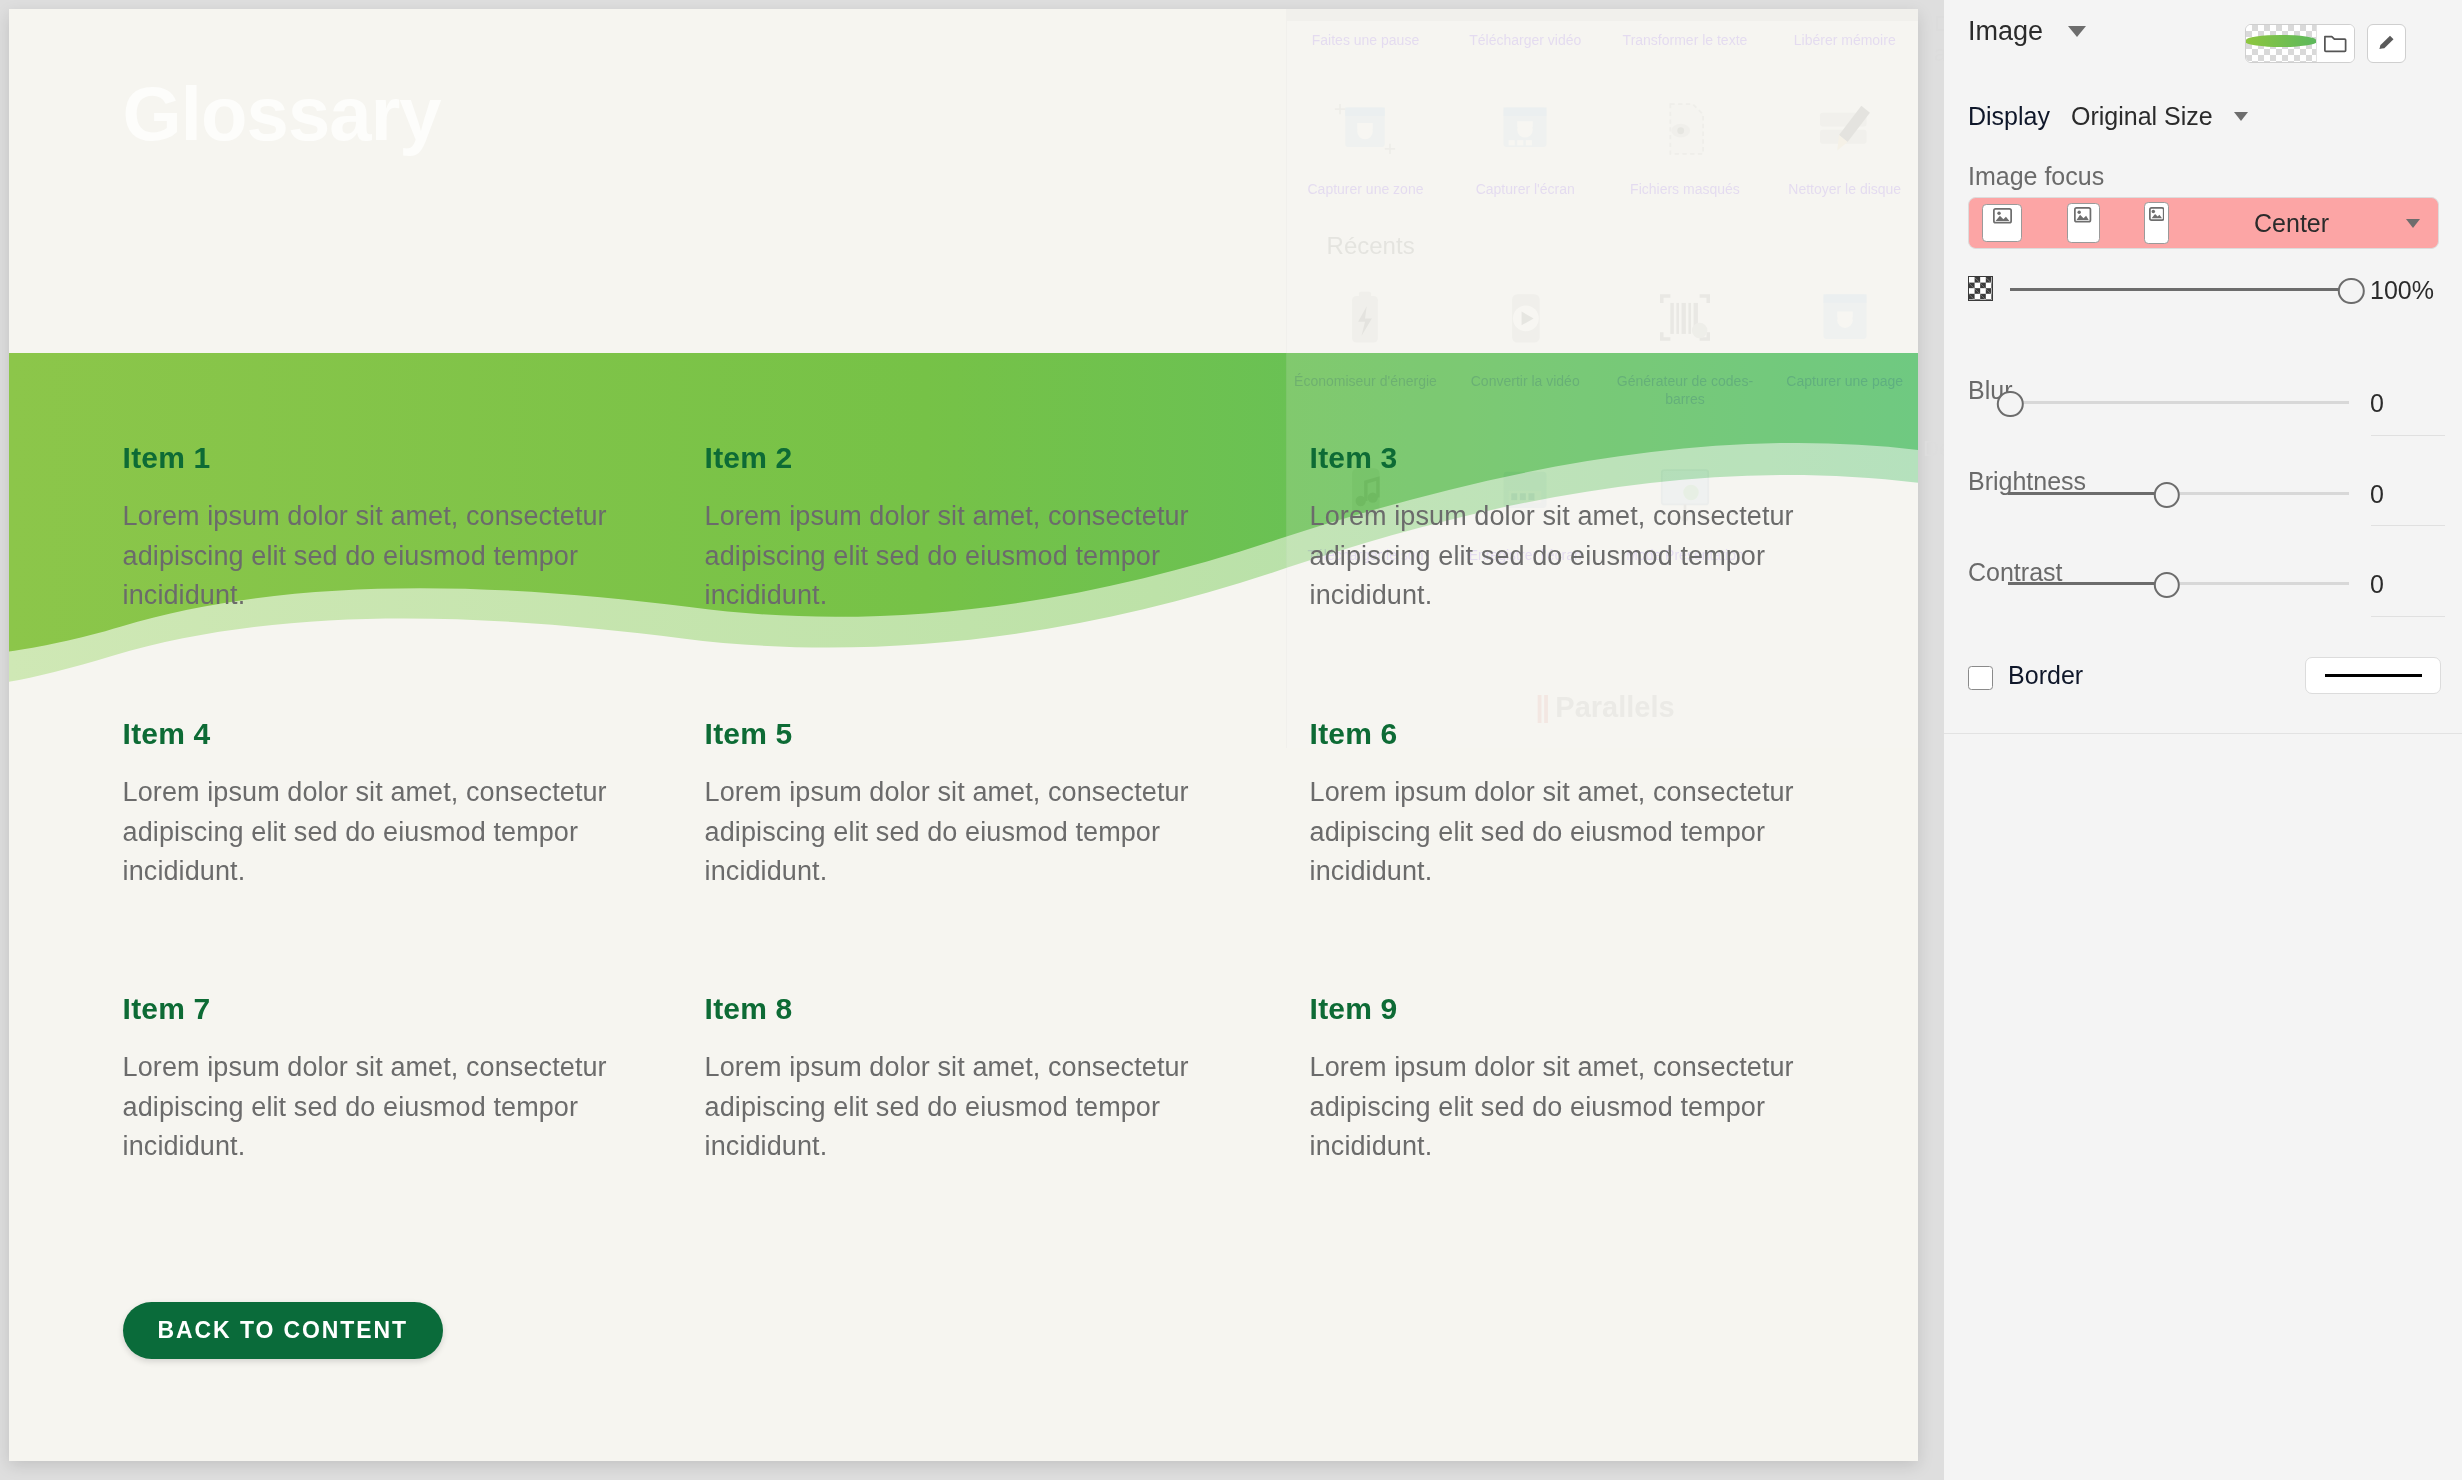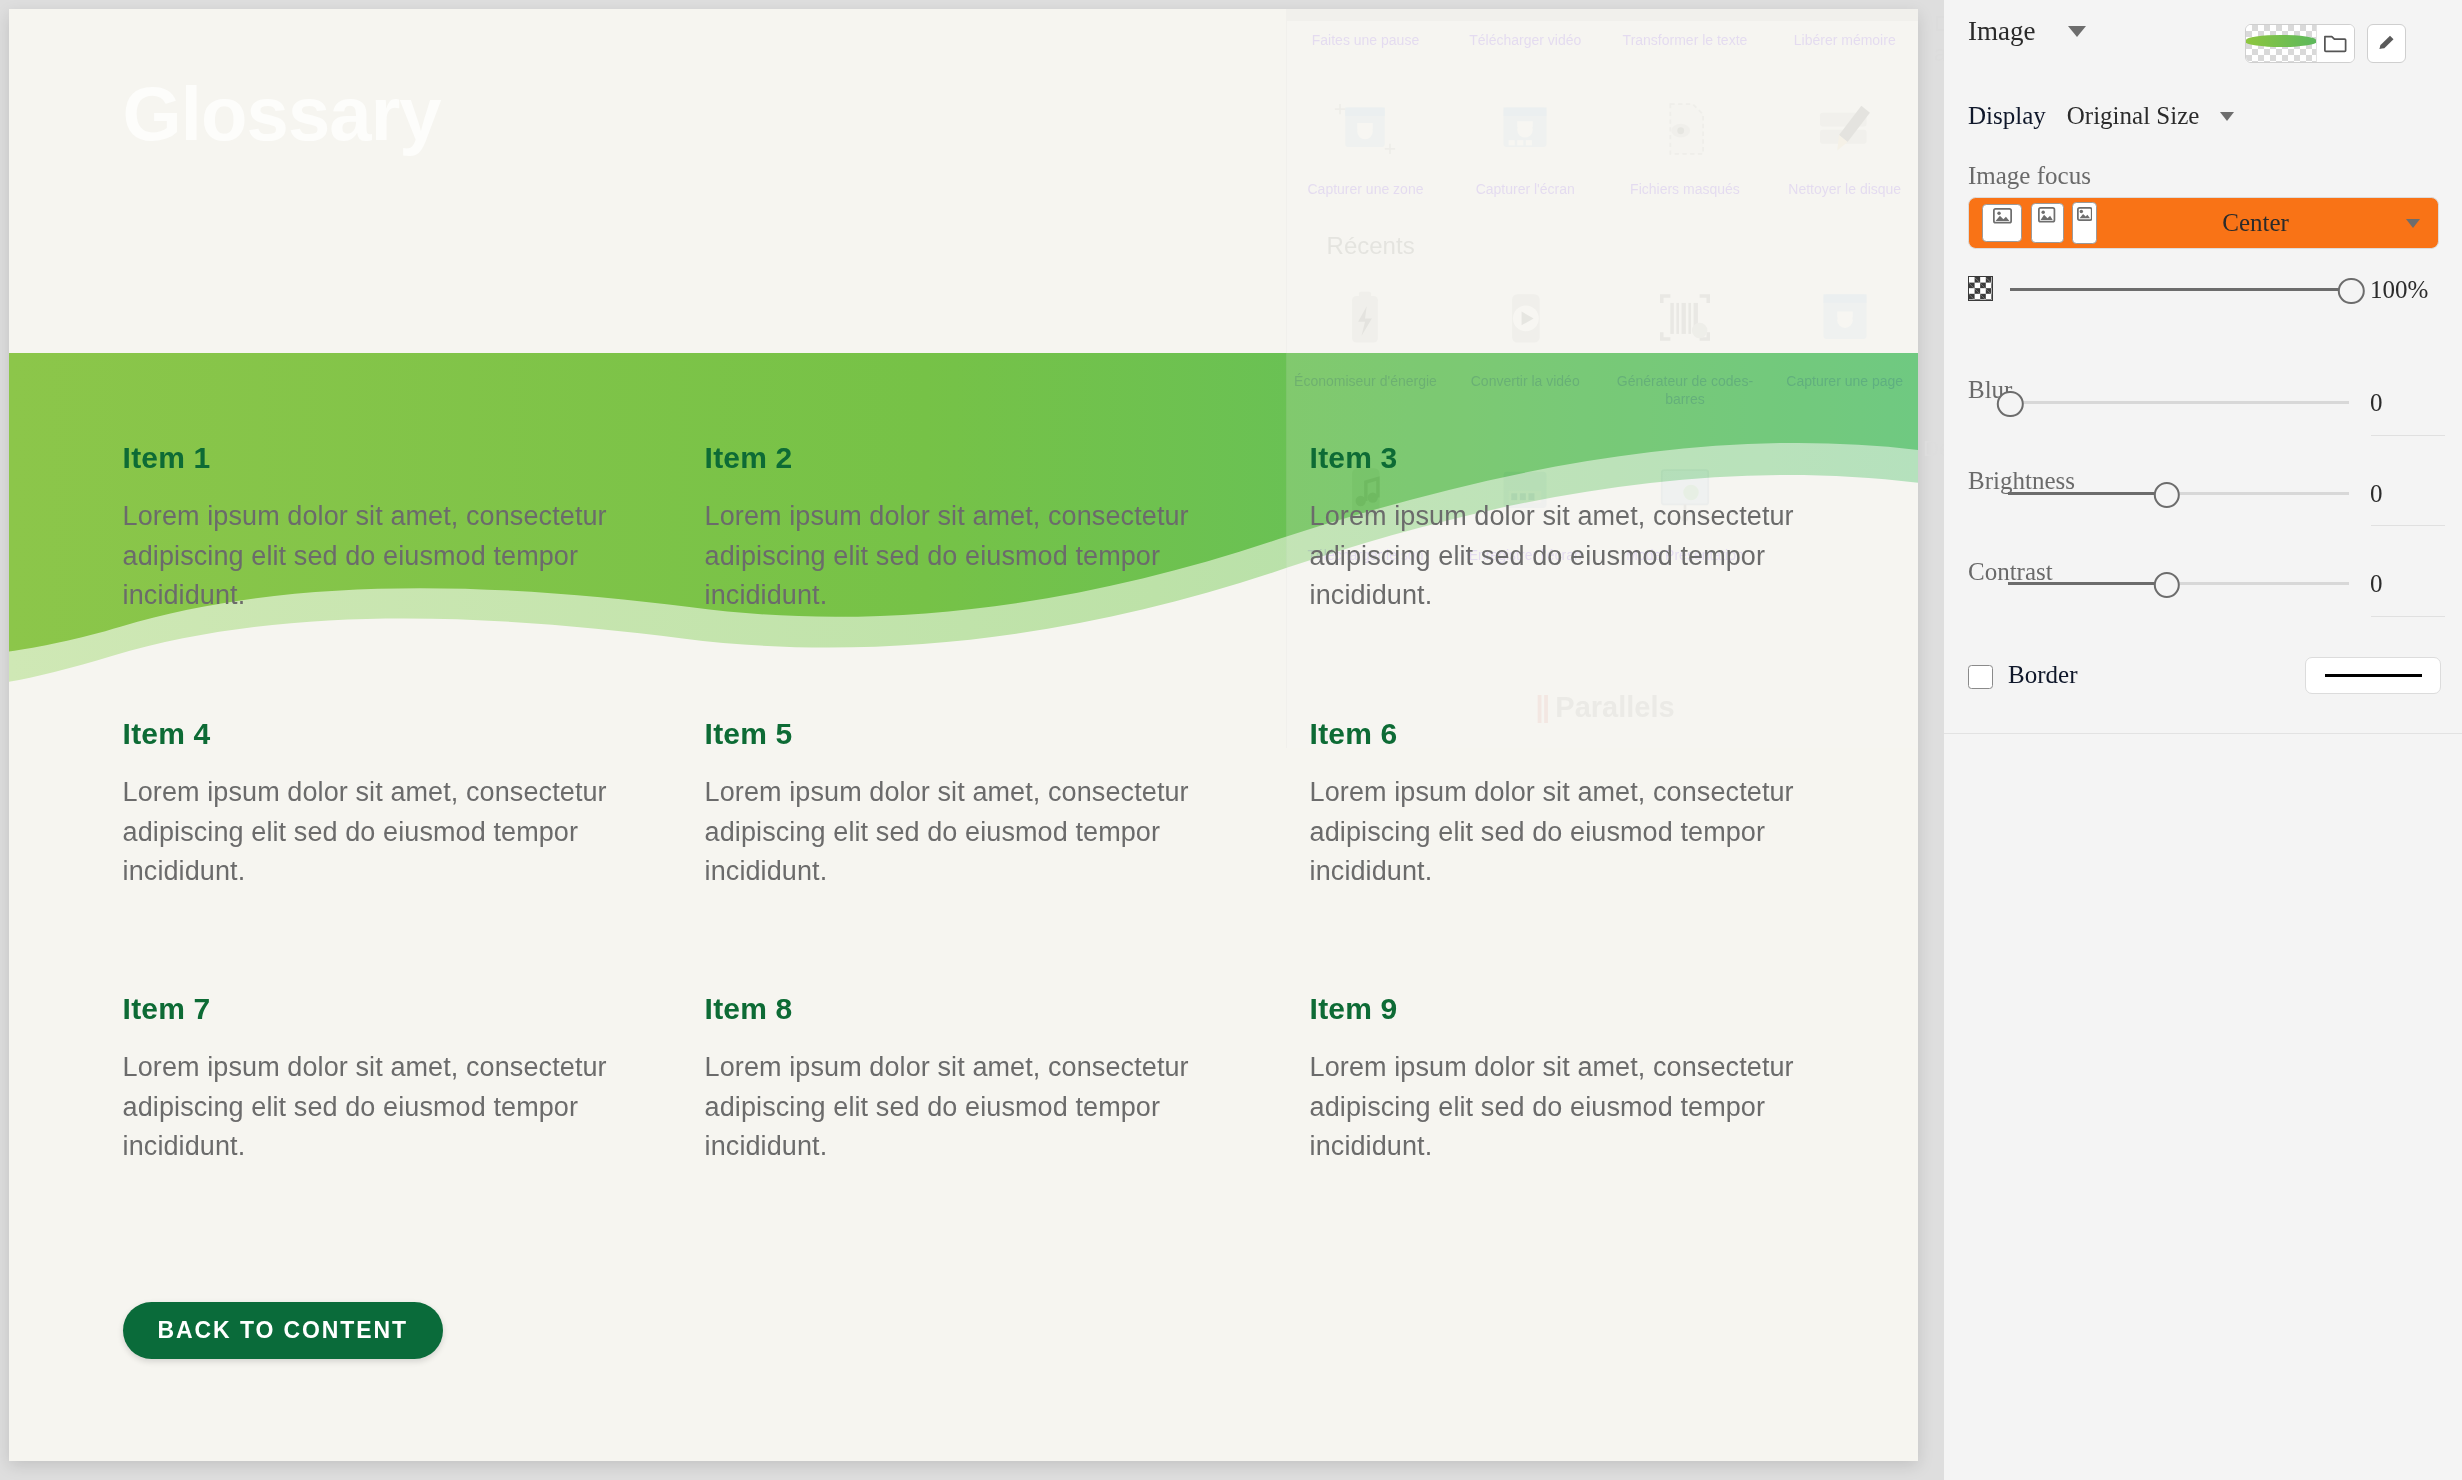--- a/index.html
+++ b/index.html
@@ -98,21 +98,20 @@
     position:absolute; left:1923px; top:436px; width:199px;
     font-size:22.5px; color:#dddddd; pointer-events:none;
   }
 
   
   .panel {
     position:absolute; left:1944px; top:0;
     width:518px; height:733px;
     background:#f4f4f4;
     border-bottom:0.9px solid #e2e2e2;
-    font-family:Liberation Serif, serif;
   }
   .panel-head {
     position:absolute; left:0; top:0; width:518px; height:54px;
   }
   .panel-title {
     position:absolute; left:24px; top:15.6px;
     font-size:27px; color:#2b2b2b;
   }
   .chev {
     display:inline-block; width:0; height:0;
@@ -161,22 +160,22 @@
   .val { font-size:25px; color:#2b2b2b; }
   .small-chev {
     width:0;height:0;border-left:7.8px solid transparent;border-right:7.8px solid transparent;
     border-top:9.5px solid #6d6d6d;
   }
 
   .focus-label { position:absolute; left:24px; top:162px; font-size:25px; color:#6a6a6a; }
   .focus-box {
     position:absolute; left:24px; top:197px;
     width:471px; height:52px;
-    border:0.9px solid #dcdcdc; border-radius:7.8px; background:#f97316;
-    display:flex; align-items:center; padding:0 13px; box-sizing:border-box;
+    border:0.9px solid #dcdcdc; border-radius:7.8px; background:#fca5a5;
+    display:flex; align-items:center; padding:0 13px; box-sizing:border-box;gap:36px;
   }
   .ratio-btn {
     border:0.9px solid #9a9a9a; border-radius:4.3px; background:#fff;
     display:flex; align-items:flex-start; justify-content:center;
     margin-right:8.6px; cursor:pointer; padding-top:3.5px;
   }
   .ratio-land { width:38px; height:33px; }
   .ratio-sq   { width:31px; height:35px; }
   .ratio-port { width:22.5px; height:36px; }
   .focus-value { flex:1; text-align:center; font-size:25px; color:#2b2b2b; }

